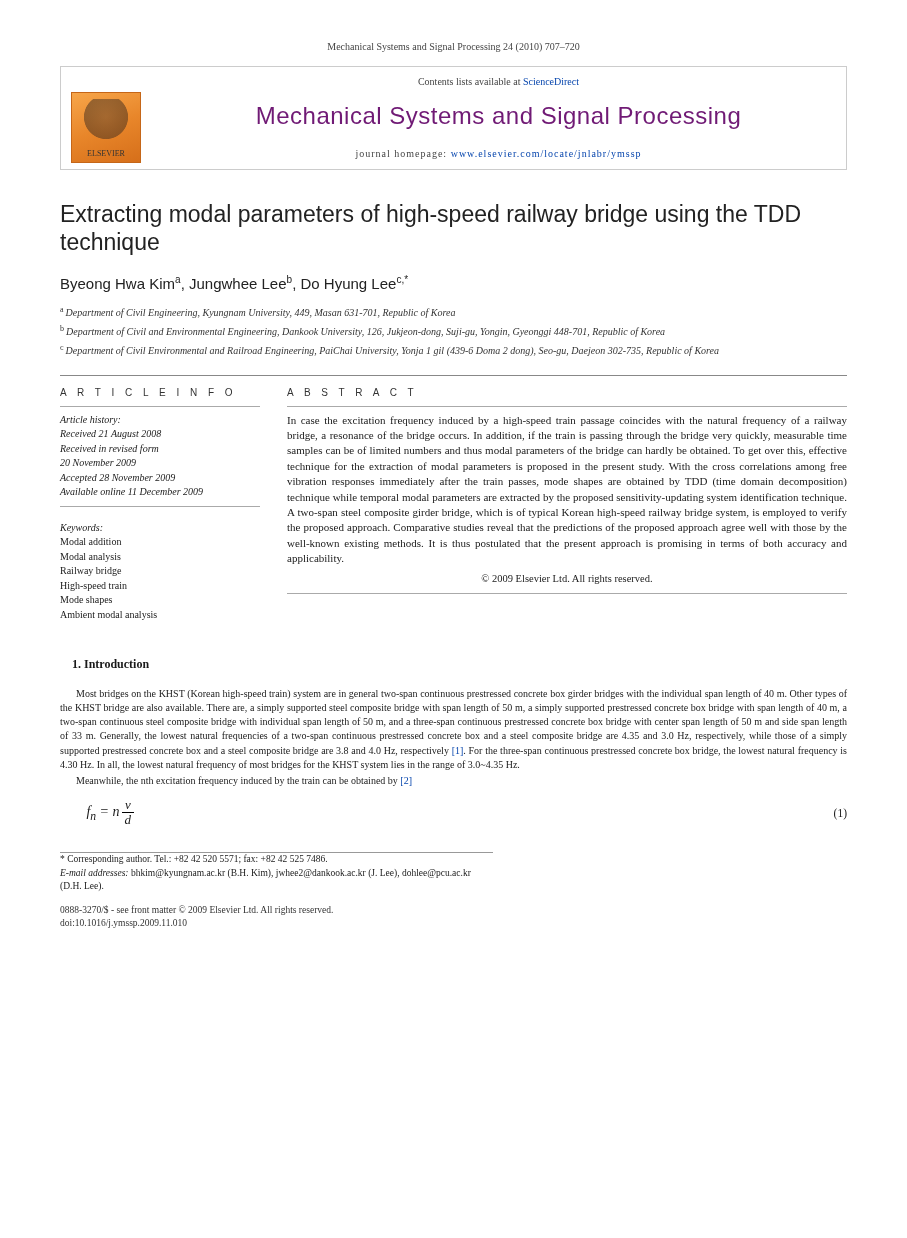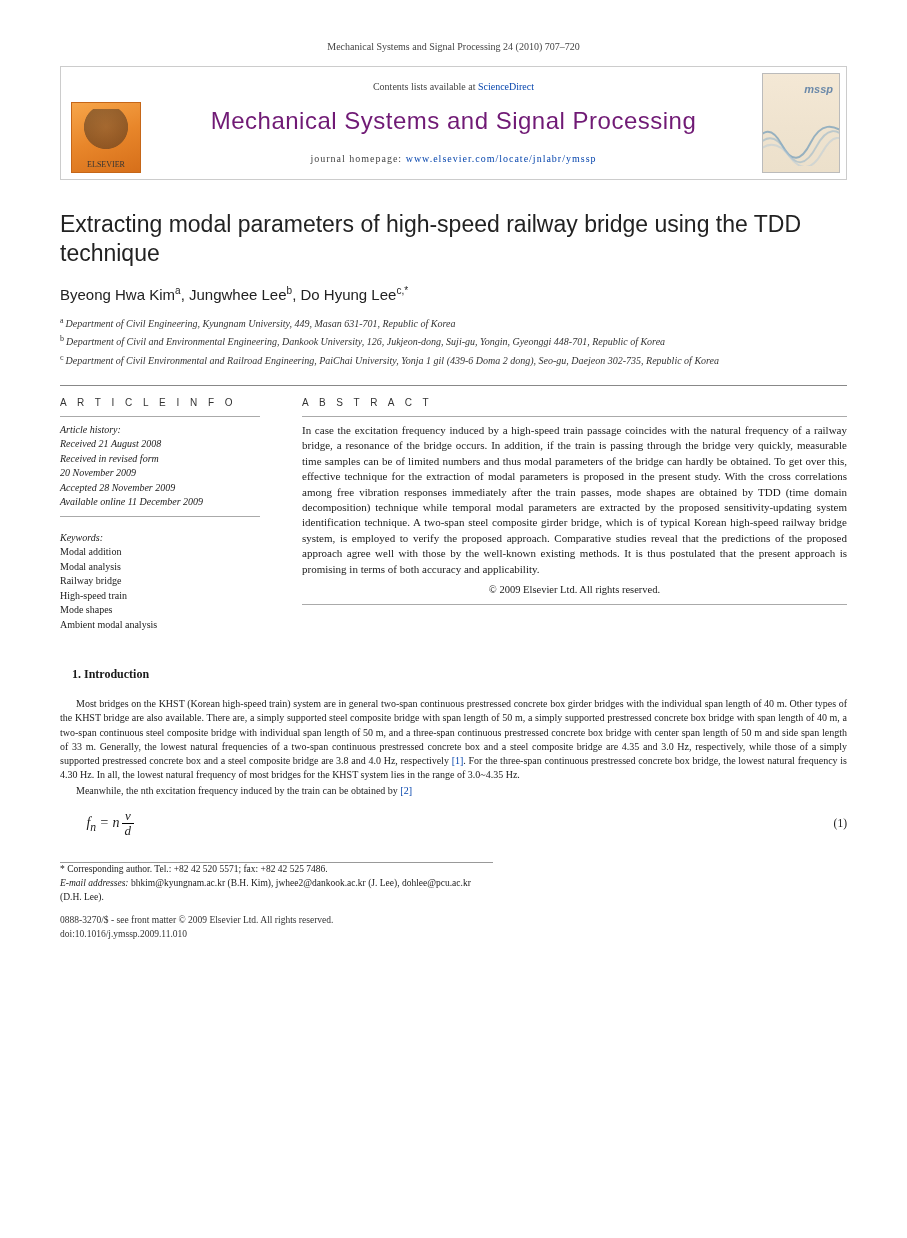--- a/index.html
+++ b/index.html
@@ -138,21 +138,21 @@
     line-height: 1.45;
     margin-bottom: 2px;
   }
   .affil sup { font-style: normal; font-size: 8px; margin-right: 2px; }
 
   .rule { border: none; border-top: 1px solid #888; margin: 16px 0 10px 0; }
   .rule-thin { border: none; border-top: 1px solid #aaa; margin: 6px 0; }
 
   .info-abs {
     display: flex;
-    gap: 42px;
+    gap: 27px;
     margin-top: 4px;
   }
   .info-col {
     width: 200px;
     flex-shrink: 0;
     font-size: 10px;
   }
   .info-col .hd, .abs-col .hd {
     font-family: Arial, sans-serif;
     font-size: 10px;
@@ -220,32 +220,20 @@
       <span>ELSEVIER</span>
     </div>
   </div>
   <div class="banner-mid">
     <div class="contents-line">
       <span>Contents lists available at </span><a href="#">ScienceDirect</a>
     </div>
     <div class="journal-name-banner">Mechanical Systems and Signal Processing</div>
     <div class="homepage-line">
       <span>journal homepage: </span><a href="#">www.elsevier.com/locate/jnlabr/ymssp</a>
-    </div>
-  </div>
-  <div class="banner-right">
-    <div class="cover-thumb">
-      <div class="mssp">mssp</div>
-      <div class="wave">
-        <svg viewBox="0 0 100 60" preserveAspectRatio="none">
-          <path d="M0 40 Q15 10 30 38 T60 36 T100 30" stroke="#5b8fb5" stroke-width="2" fill="none" opacity="0.6"></path>
-          <path d="M0 45 Q18 18 34 44 T66 40 T100 36" stroke="#91b3c9" stroke-width="2" fill="none" opacity="0.55"></path>
-          <path d="M0 50 Q20 26 38 50 T72 46 T100 42" stroke="#b5cad8" stroke-width="2" fill="none" opacity="0.5"></path>
-        </svg>
-      </div>
     </div>
   </div>
 </div>
 
 <h1 class="title">Extracting modal parameters of high-speed railway bridge using the TDD technique</h1>
 
 <div class="authors">
   <span>Byeong Hwa Kim</span><sup>a</sup>,
   <span>Jungwhee Lee</span><sup>b</sup>,
   <span>Do Hyung Lee</span><sup>c,*</sup>

